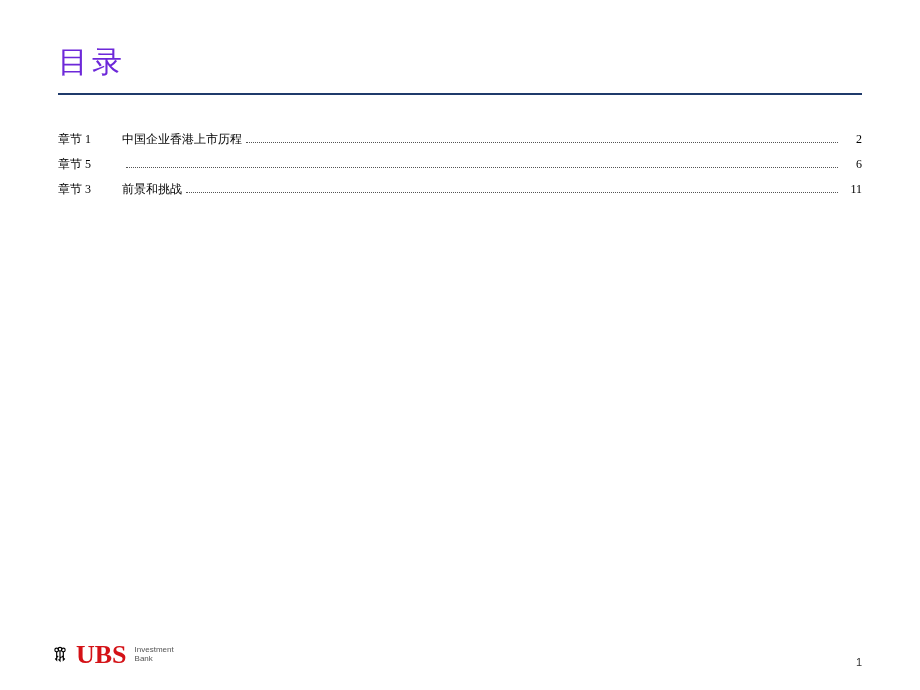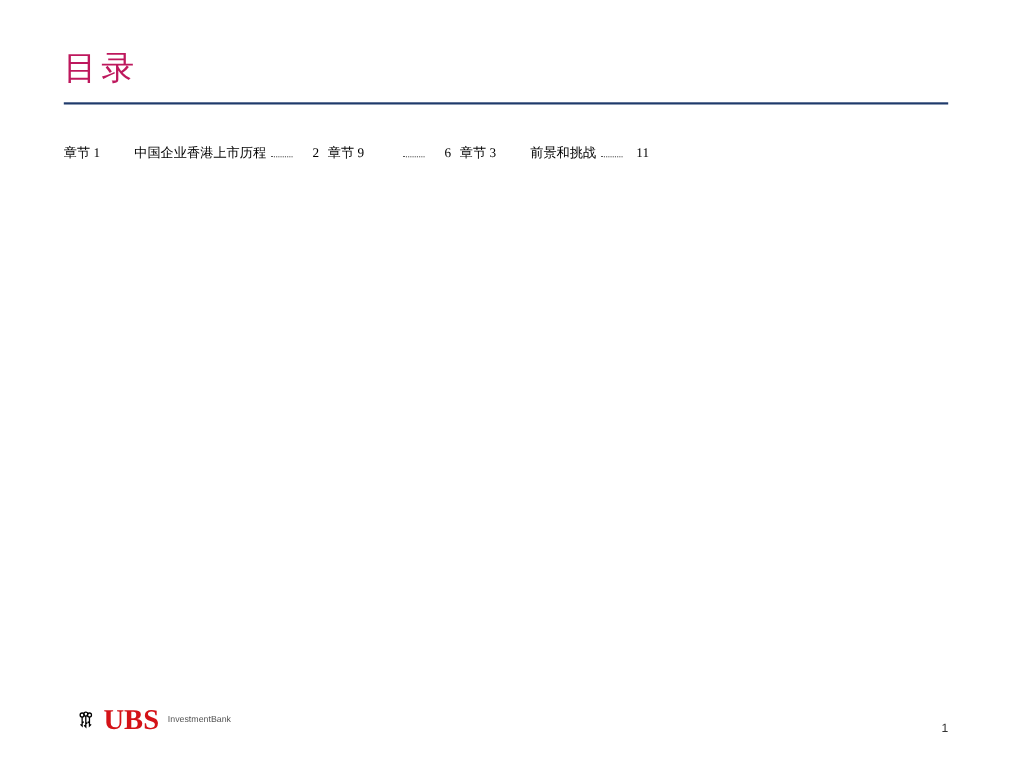--- a/index.html
+++ b/index.html
@@ -12,34 +12,34 @@
       height: 690px;
       background: #ffffff;
       font-family: "SimSun", "宋体", serif;
       position: relative;
     }
     .page {
       padding: 42px 58px 0 58px;
     }
     .title {
       font-size: 30px;
-      color: #be185d;
+      color: #6d28d9;
       font-weight: normal;
       letter-spacing: 4px;
       margin-bottom: 10px;
       font-family: "SimSun", "宋体", serif;
     }
     .divider {
       height: 2px;
       background: #1f3a6b;
       margin-bottom: 36px;
     }
     .toc {
       display: flex;
-      flex-direction: row;
+      flex-direction: column;
       gap: 8px;
     }
     .toc-row {
       display: flex;
       align-items: baseline;
       font-size: 12px;
       color: #000000;
     }
     .toc-chapter {
       width: 64px;
@@ -55,21 +55,21 @@
       min-width: 20px;
     }
     .toc-page {
       width: 20px;
       text-align: right;
       flex-shrink: 0;
     }
     .footer {
       position: absolute;
       bottom: 22px;
-      left: 68px;
+      left: 50px;
       right: 58px;
       display: flex;
       justify-content: space-between;
       align-items: flex-end;
     }
     .logo-wrap {
       display: flex;
       align-items: center;
       gap: 6px;
     }
@@ -85,21 +85,21 @@
     .logo-ubs {
       color: #d41217;
       font-family: "Times New Roman", serif;
       font-size: 26px;
       font-weight: bold;
       letter-spacing: 0;
       line-height: 1;
     }
     .logo-sub {
       display: flex;
-      flex-direction: row;
+      flex-direction: column;
       font-family: Arial, sans-serif;
       font-size: 8px;
       color: #555555;
       line-height: 1.1;
       margin-left: 2px;
       margin-bottom: 1px;
     }
     .page-number {
       font-size: 11px;
       color: #333333;
@@ -114,21 +114,21 @@
   <div class="divider"></div>
 
   <div class="toc">
     <div class="toc-row">
       <span class="toc-chapter">章节 1</span>
       <span class="toc-entry">中国企业香港上市历程</span>
       <span class="toc-leader"></span>
       <span class="toc-page">2</span>
     </div>
     <div class="toc-row">
-      <span class="toc-chapter">章节 9</span>
+      <span class="toc-chapter">章节 5</span>
       <span class="toc-leader"></span>
       <span class="toc-page">6</span>
     </div>
     <div class="toc-row">
       <span class="toc-chapter">章节 3</span>
       <span class="toc-entry">前景和挑战</span>
       <span class="toc-leader"></span>
       <span class="toc-page">11</span>
     </div>
   </div>

